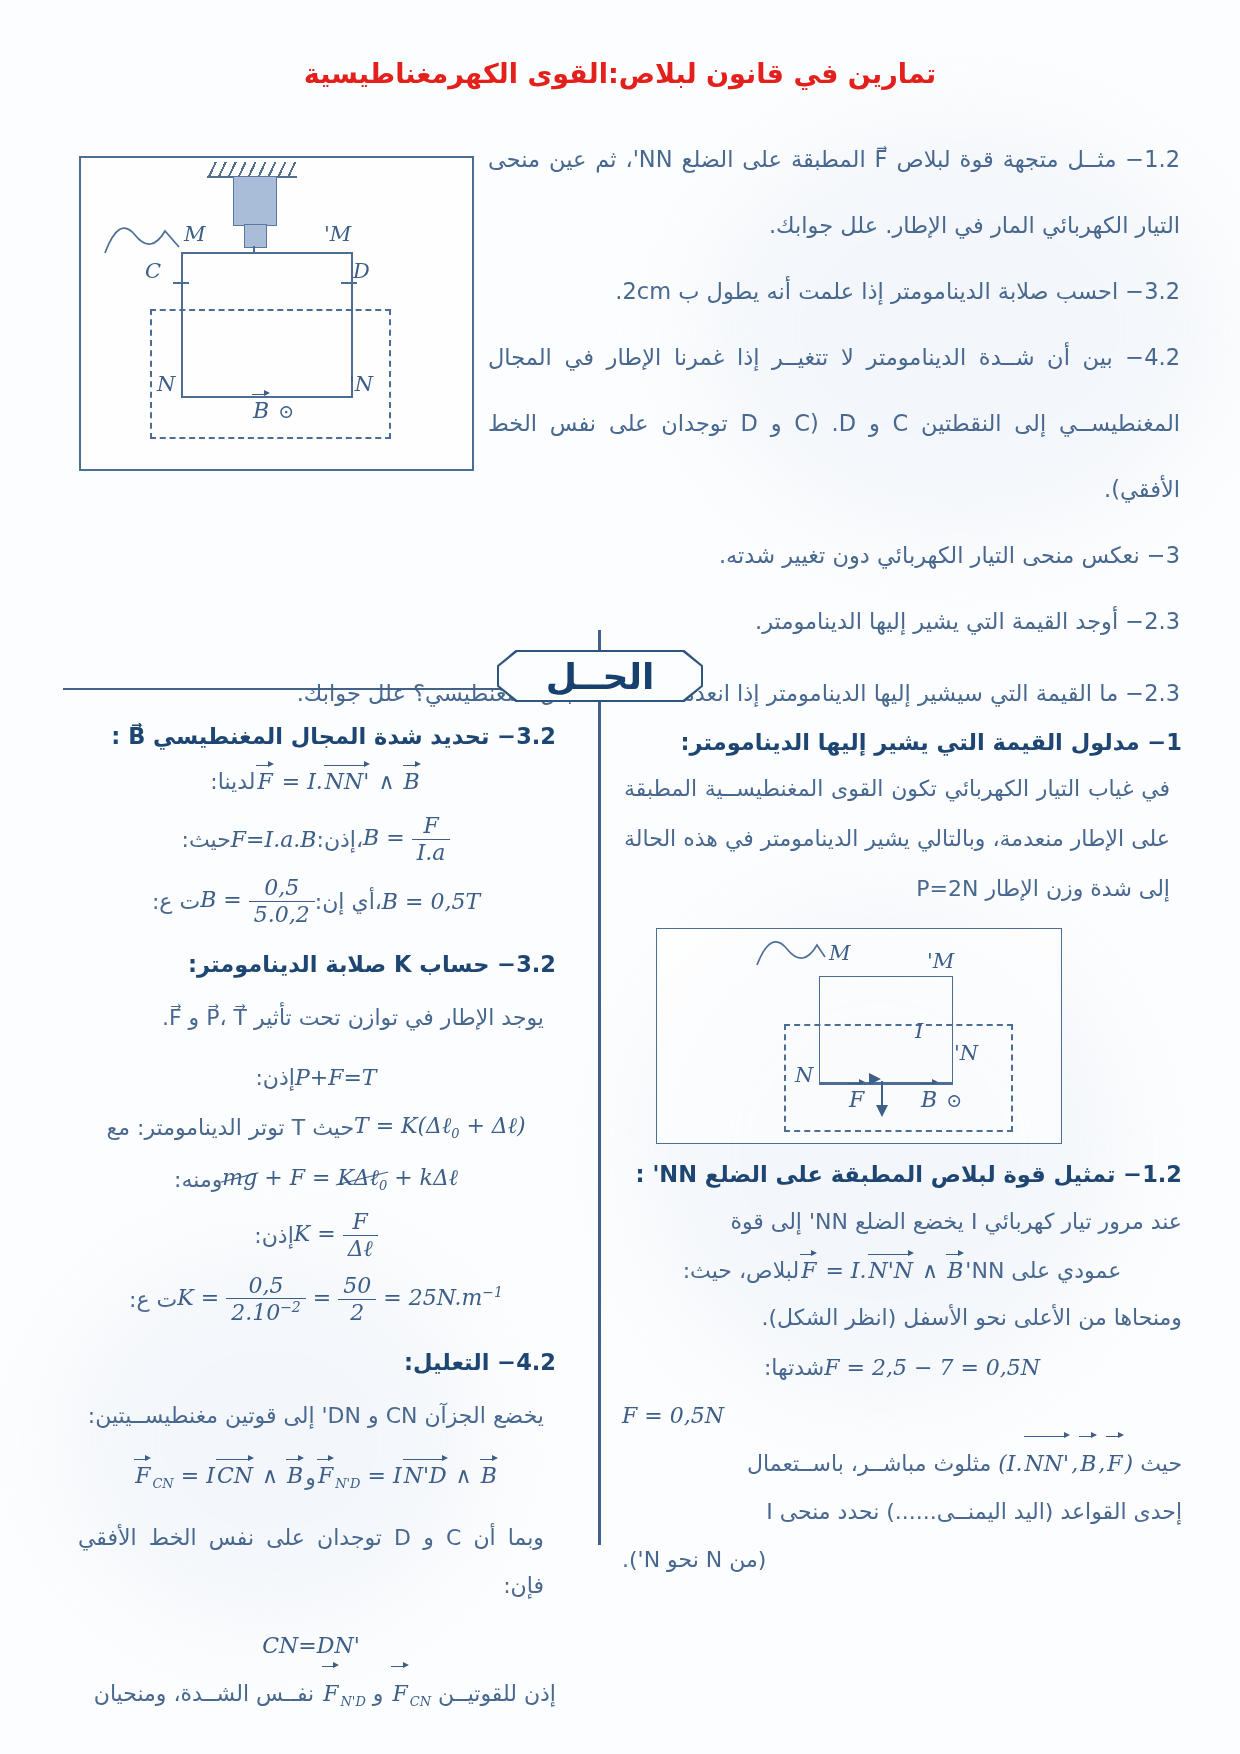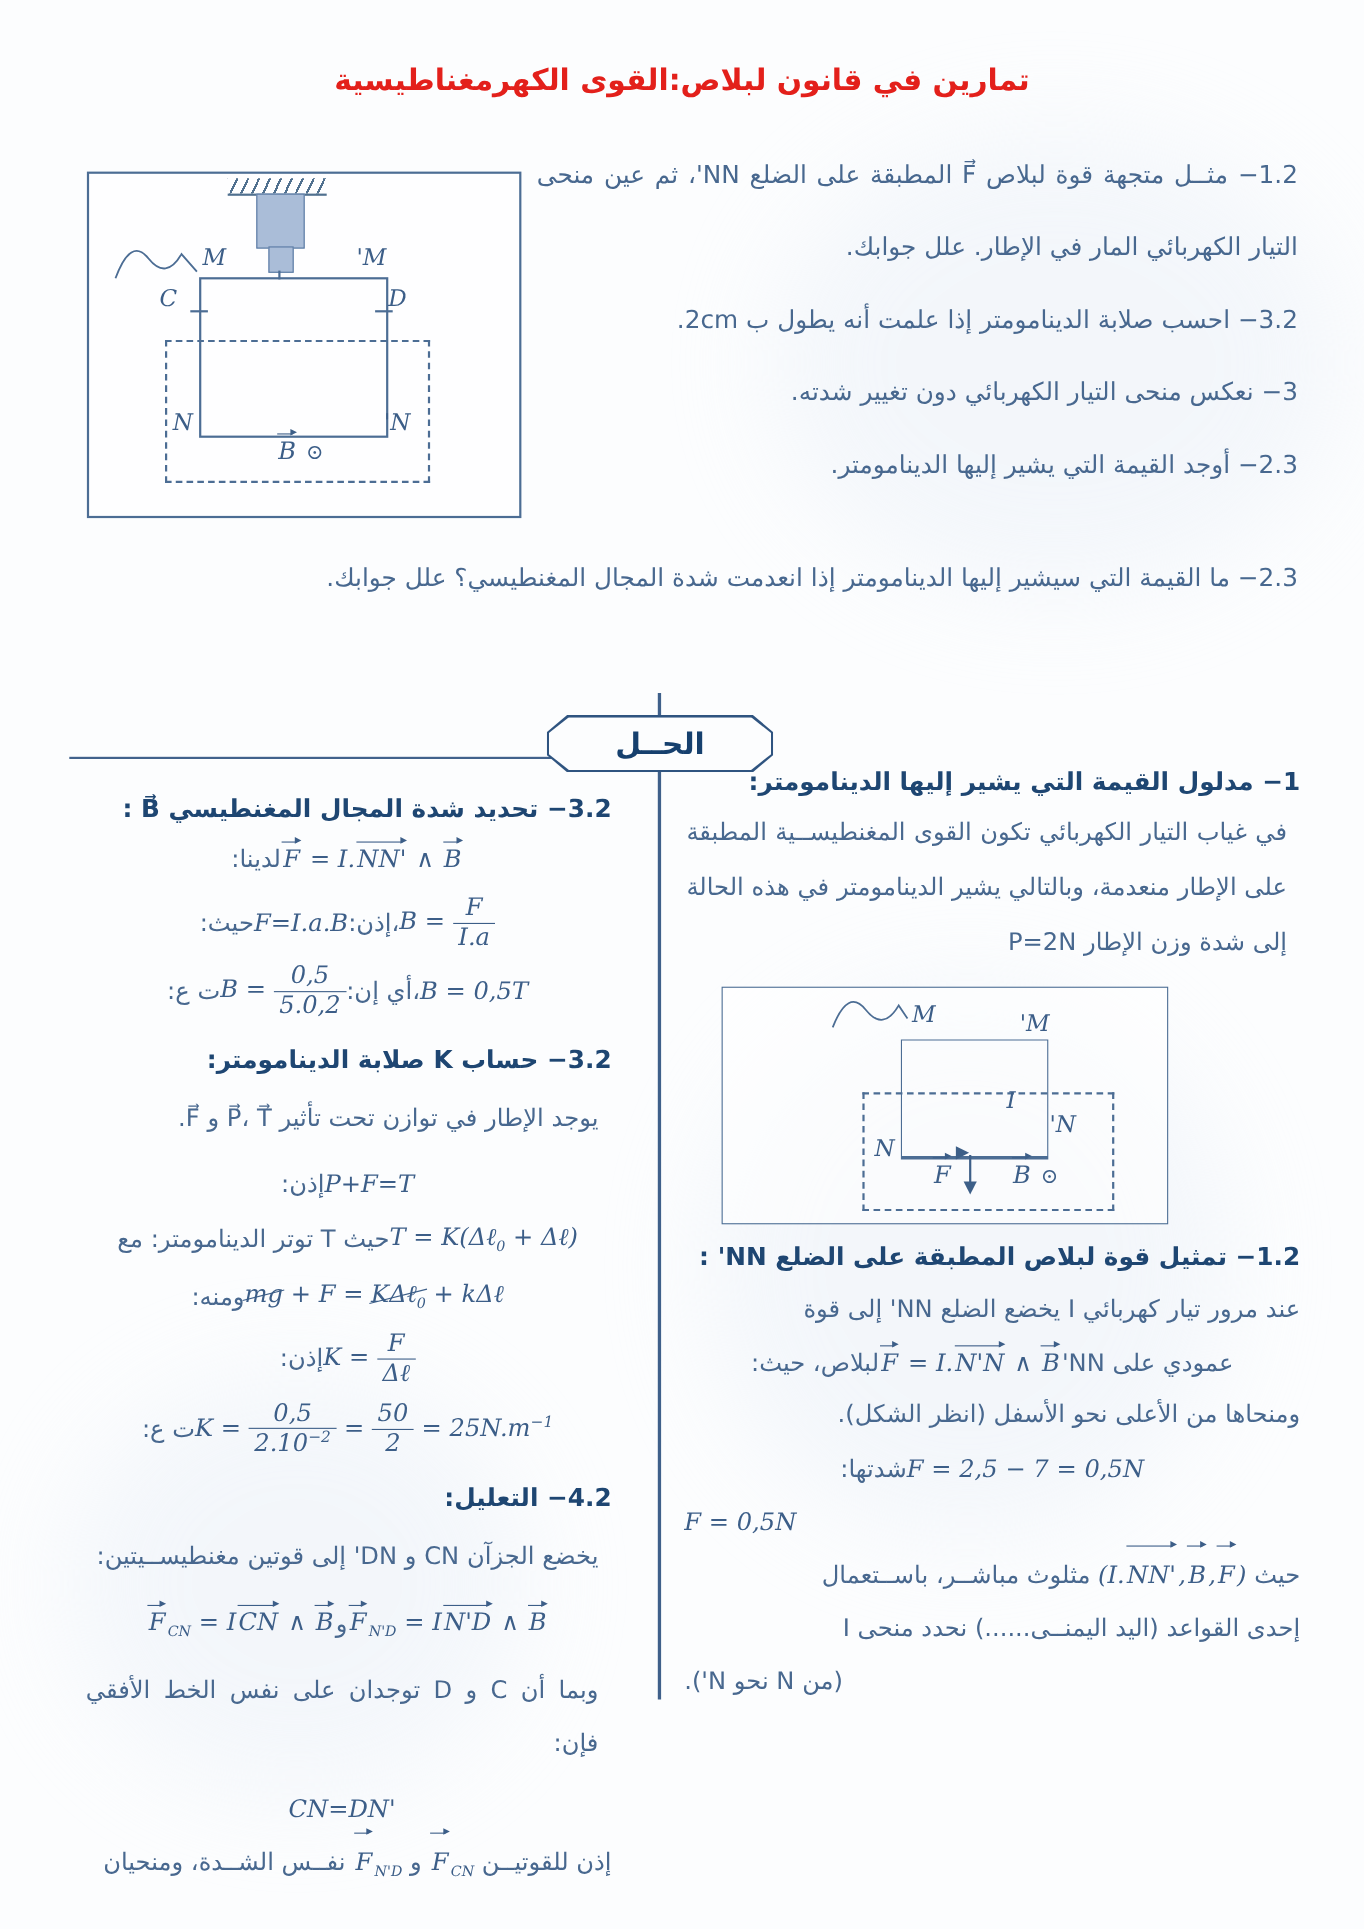--- a/index.html
+++ b/index.html
@@ -39,25 +39,25 @@
 
   
   .divider{position:absolute;left:598px;top:630px;width:3px;height:915px;background:#3f608a;}
   .left-rule{position:absolute;left:63px;top:688px;width:493px;height:2px;background:#42628c;}
   .badge{position:absolute;left:497px;top:650px;width:206px;height:52px;
          clip-path:polygon(9% 0,91% 0,100% 30%,100% 70%,91% 100%,9% 100%,0 70%,0 30%);
          background:#2f5480;}
   .badge-in{position:absolute;left:2px;top:2px;right:2px;bottom:2px;background:#fcfdfe;
          clip-path:polygon(9% 0,91% 0,100% 30%,100% 70%,91% 100%,9% 100%,0 70%,0 30%);
          display:flex;align-items:center;justify-content:center;}
-  .badge-in span{font-size:27px;font-weight:bold;color:#16406e;}
+  .badge-in span{font-size:36px;font-weight:bold;color:#16406e;}
 
   
   .col{position:absolute;direction:rtl;}
-  .col-right{left:612px;top:687px;width:570px;}
+  .col-right{left:612px;top:718px;width:570px;}
   .col-left{left:66px;top:692px;width:490px;}
   .shead{font-size:22.5px;font-weight:bold;color:#1e4672;line-height:36px;margin:0;}
   .col p.body{margin:12px;font-size:22px;line-height:50px;text-align:justify;}
   .col p.line{margin:0;font-size:22px;line-height:48px;text-align:right;}
   .frow{display:flex;flex-direction:row-reverse;justify-content:center;align-items:center;
         padding:0 4px 0 14px;font-size:22px;}
   .alabel{color:#48688f;}
   .math{direction:ltr;unicode-bidi:isolate;font-family:"DejaVu Serif",serif;font-style:italic;
         color:#3c5e88;font-size:22px;white-space:nowrap;}
   .ov{position:relative;display:inline-block;padding:0 2px;}
@@ -105,20 +105,21 @@
       <span class="fig-label" style="left:272px;top:101px;">D</span>
       <span class="fig-label" style="left:76px;top:214px;">N</span>
       <span class="fig-label" style="left:268px;top:214px;">N'</span>
       <span class="fig-label math" style="left:170px;top:240px;">
         <span class="ov">B</span>
         <span class="dotsym">⊙</span>
       </span>
     </div>
     <p>1.2− مثــل متجهة قوة لبلاص F⃗ المطبقة على الضلع NN'، ثم عين منحى التيار الكهربائي المار في الإطار. علل جوابك.</p>
     <p>3.2− احسب صلابة الدينامومتر إذا علمت أنه يطول ب 2cm.</p>
+    <p>4.2− بين أن شــدة الدينامومتر لا تتغيــر إذا غمرنا الإطار في المجال المغنطيســي إلى النقطتين C و D. (C و D توجدان على نفس الخط الأفقي).</p>
     <p>3− نعكس منحى التيار الكهربائي دون تغيير شدته.</p>
     <p>2.3− أوجد القيمة التي يشير إليها الدينامومتر.</p>
     <p class="ex-full">2.3− ما القيمة التي سيشير إليها الدينامومتر إذا انعدمت شدة المجال المغنطيسي؟ علل جوابك.</p>
   </section>
 
   <div class="divider"></div>
   <div class="left-rule"></div>
   <div class="badge">
     <div class="badge-in">
       <span>الحــل</span>

